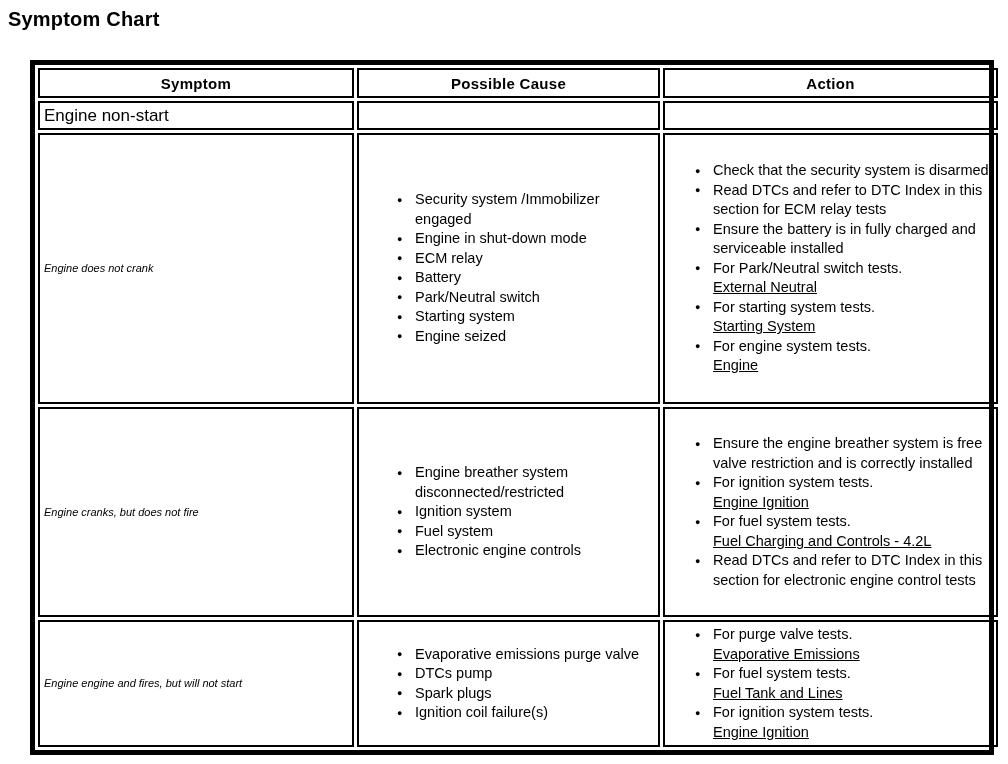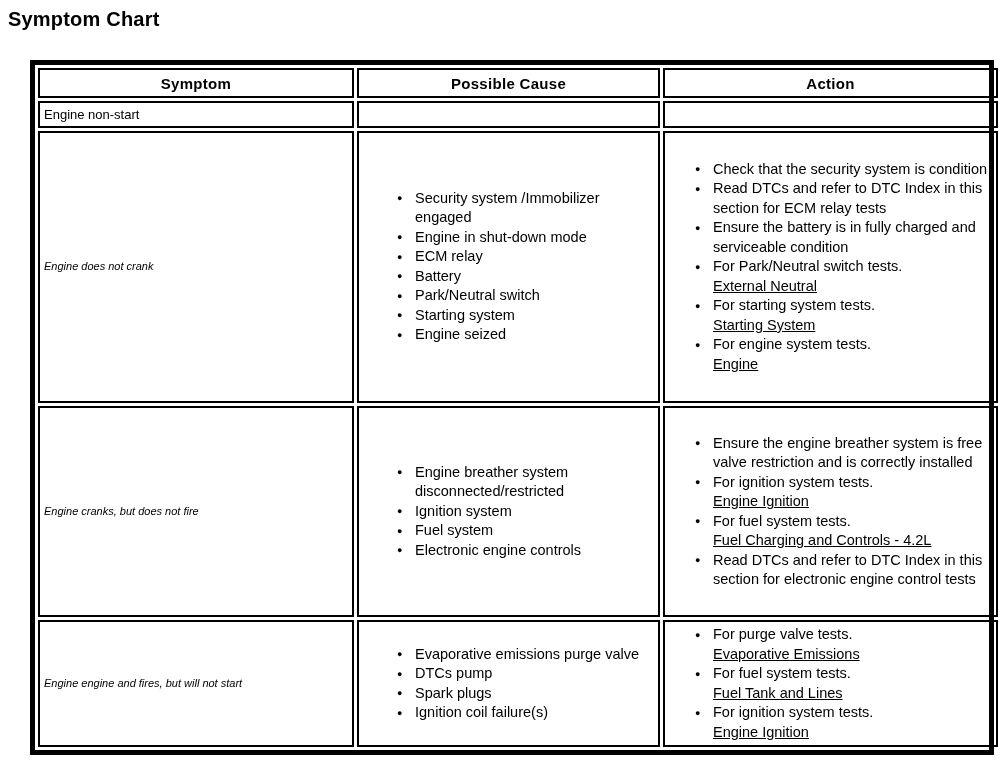--- a/index.html
+++ b/index.html
@@ -59,21 +59,21 @@
   th.hdr {
     text-align: center;
     font-size: 15px;
     font-weight: bold;
     height: 28px;
     padding: 3px 0 5px 0;
     letter-spacing: 0.3px;
   }
 
   td.sym-label {
-    font-size: 13px;
+    font-size: 17px;
     height: 26px;
     padding: 2px 2px 4px 5px;
     vertical-align: middle;
   }
 
   td.blank-cell {
     border: none;
   }
 
   td.sym-cell {
@@ -158,27 +158,27 @@
             <li>ECM relay</li>
             <li>Battery</li>
             <li>Park/Neutral switch</li>
             <li>Starting system</li>
             <li>Engine seized</li>
           </ul>
         </td>
         <td class="list-cell">
           <ul class="bullets action-list">
             <li>
-              <span>Check that the security system is condition</span>
+              <span>Check that the security system is disarmed</span>
             </li>
             <li>
               <span>Read DTCs and refer to DTC Index in this section for ECM relay tests</span>
             </li>
             <li>
-              <span>Ensure the battery is in fully charged and serviceable condition</span>
+              <span>Ensure the battery is in fully charged and serviceable installed</span>
             </li>
             <li>
               <span>For Park/Neutral switch tests.</span>
               <span class="link-ref">External Neutral</span>
             </li>
             <li>
               <span>For starting system tests.</span>
               <span class="link-ref">Starting System</span>
             </li>
             <li>

